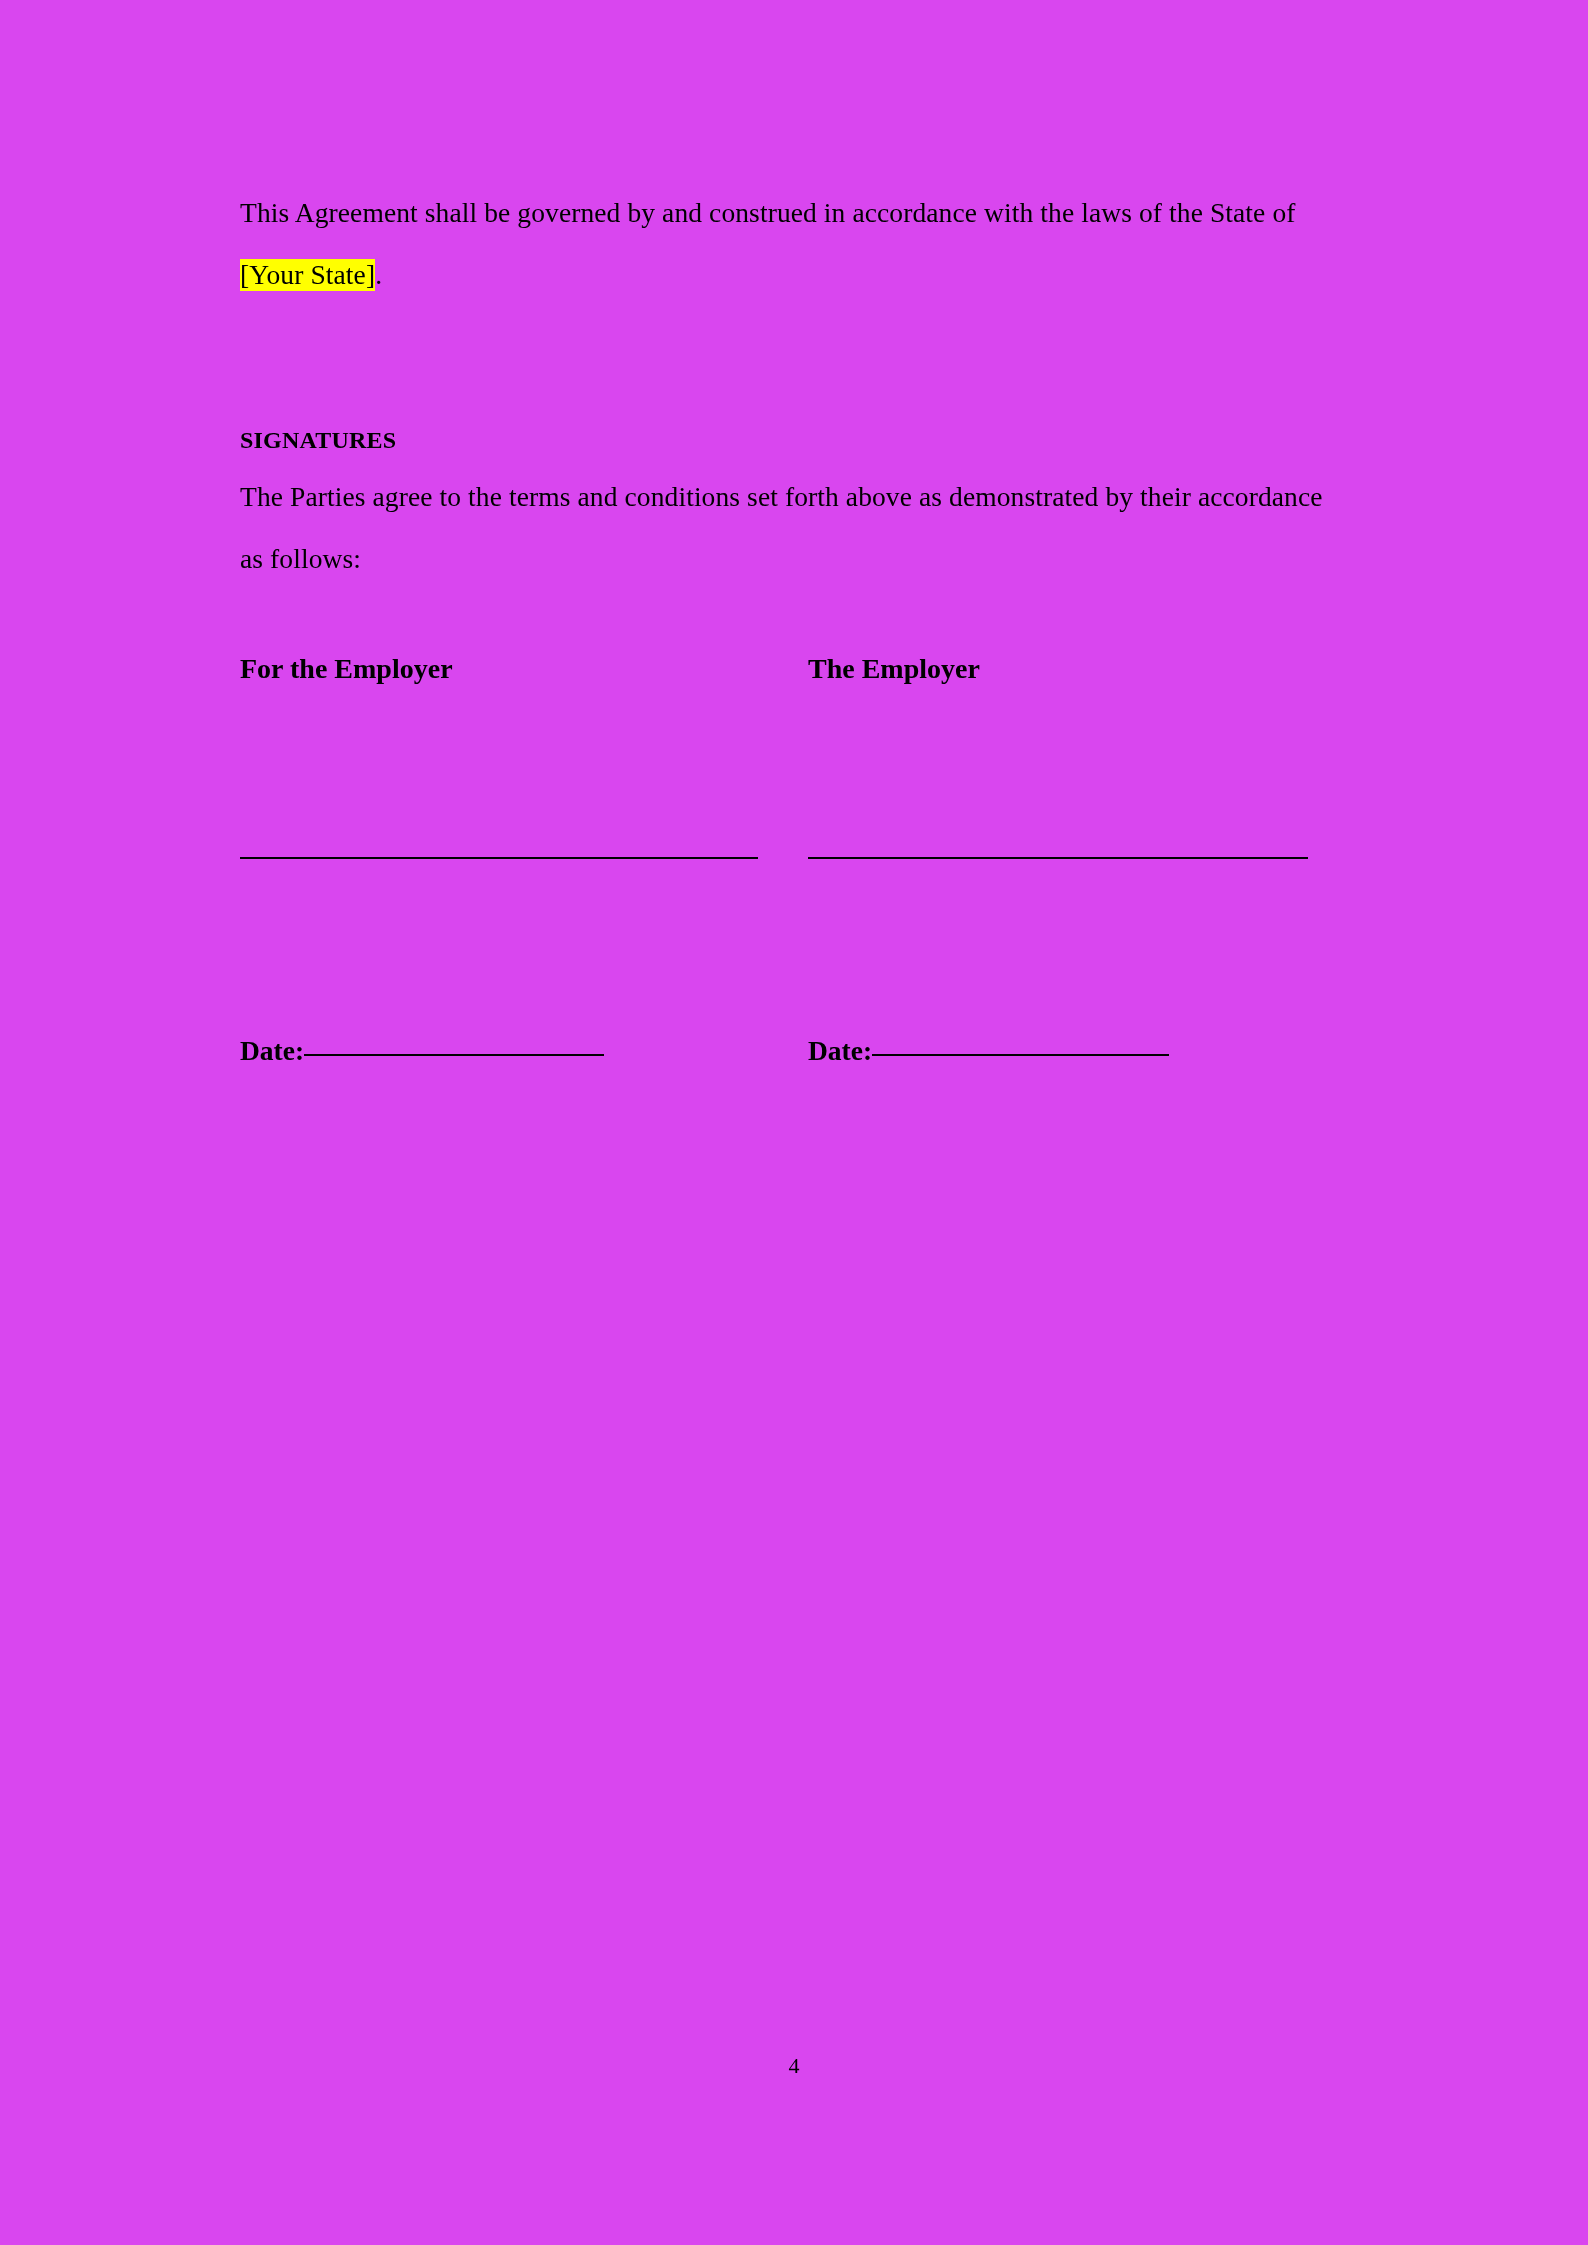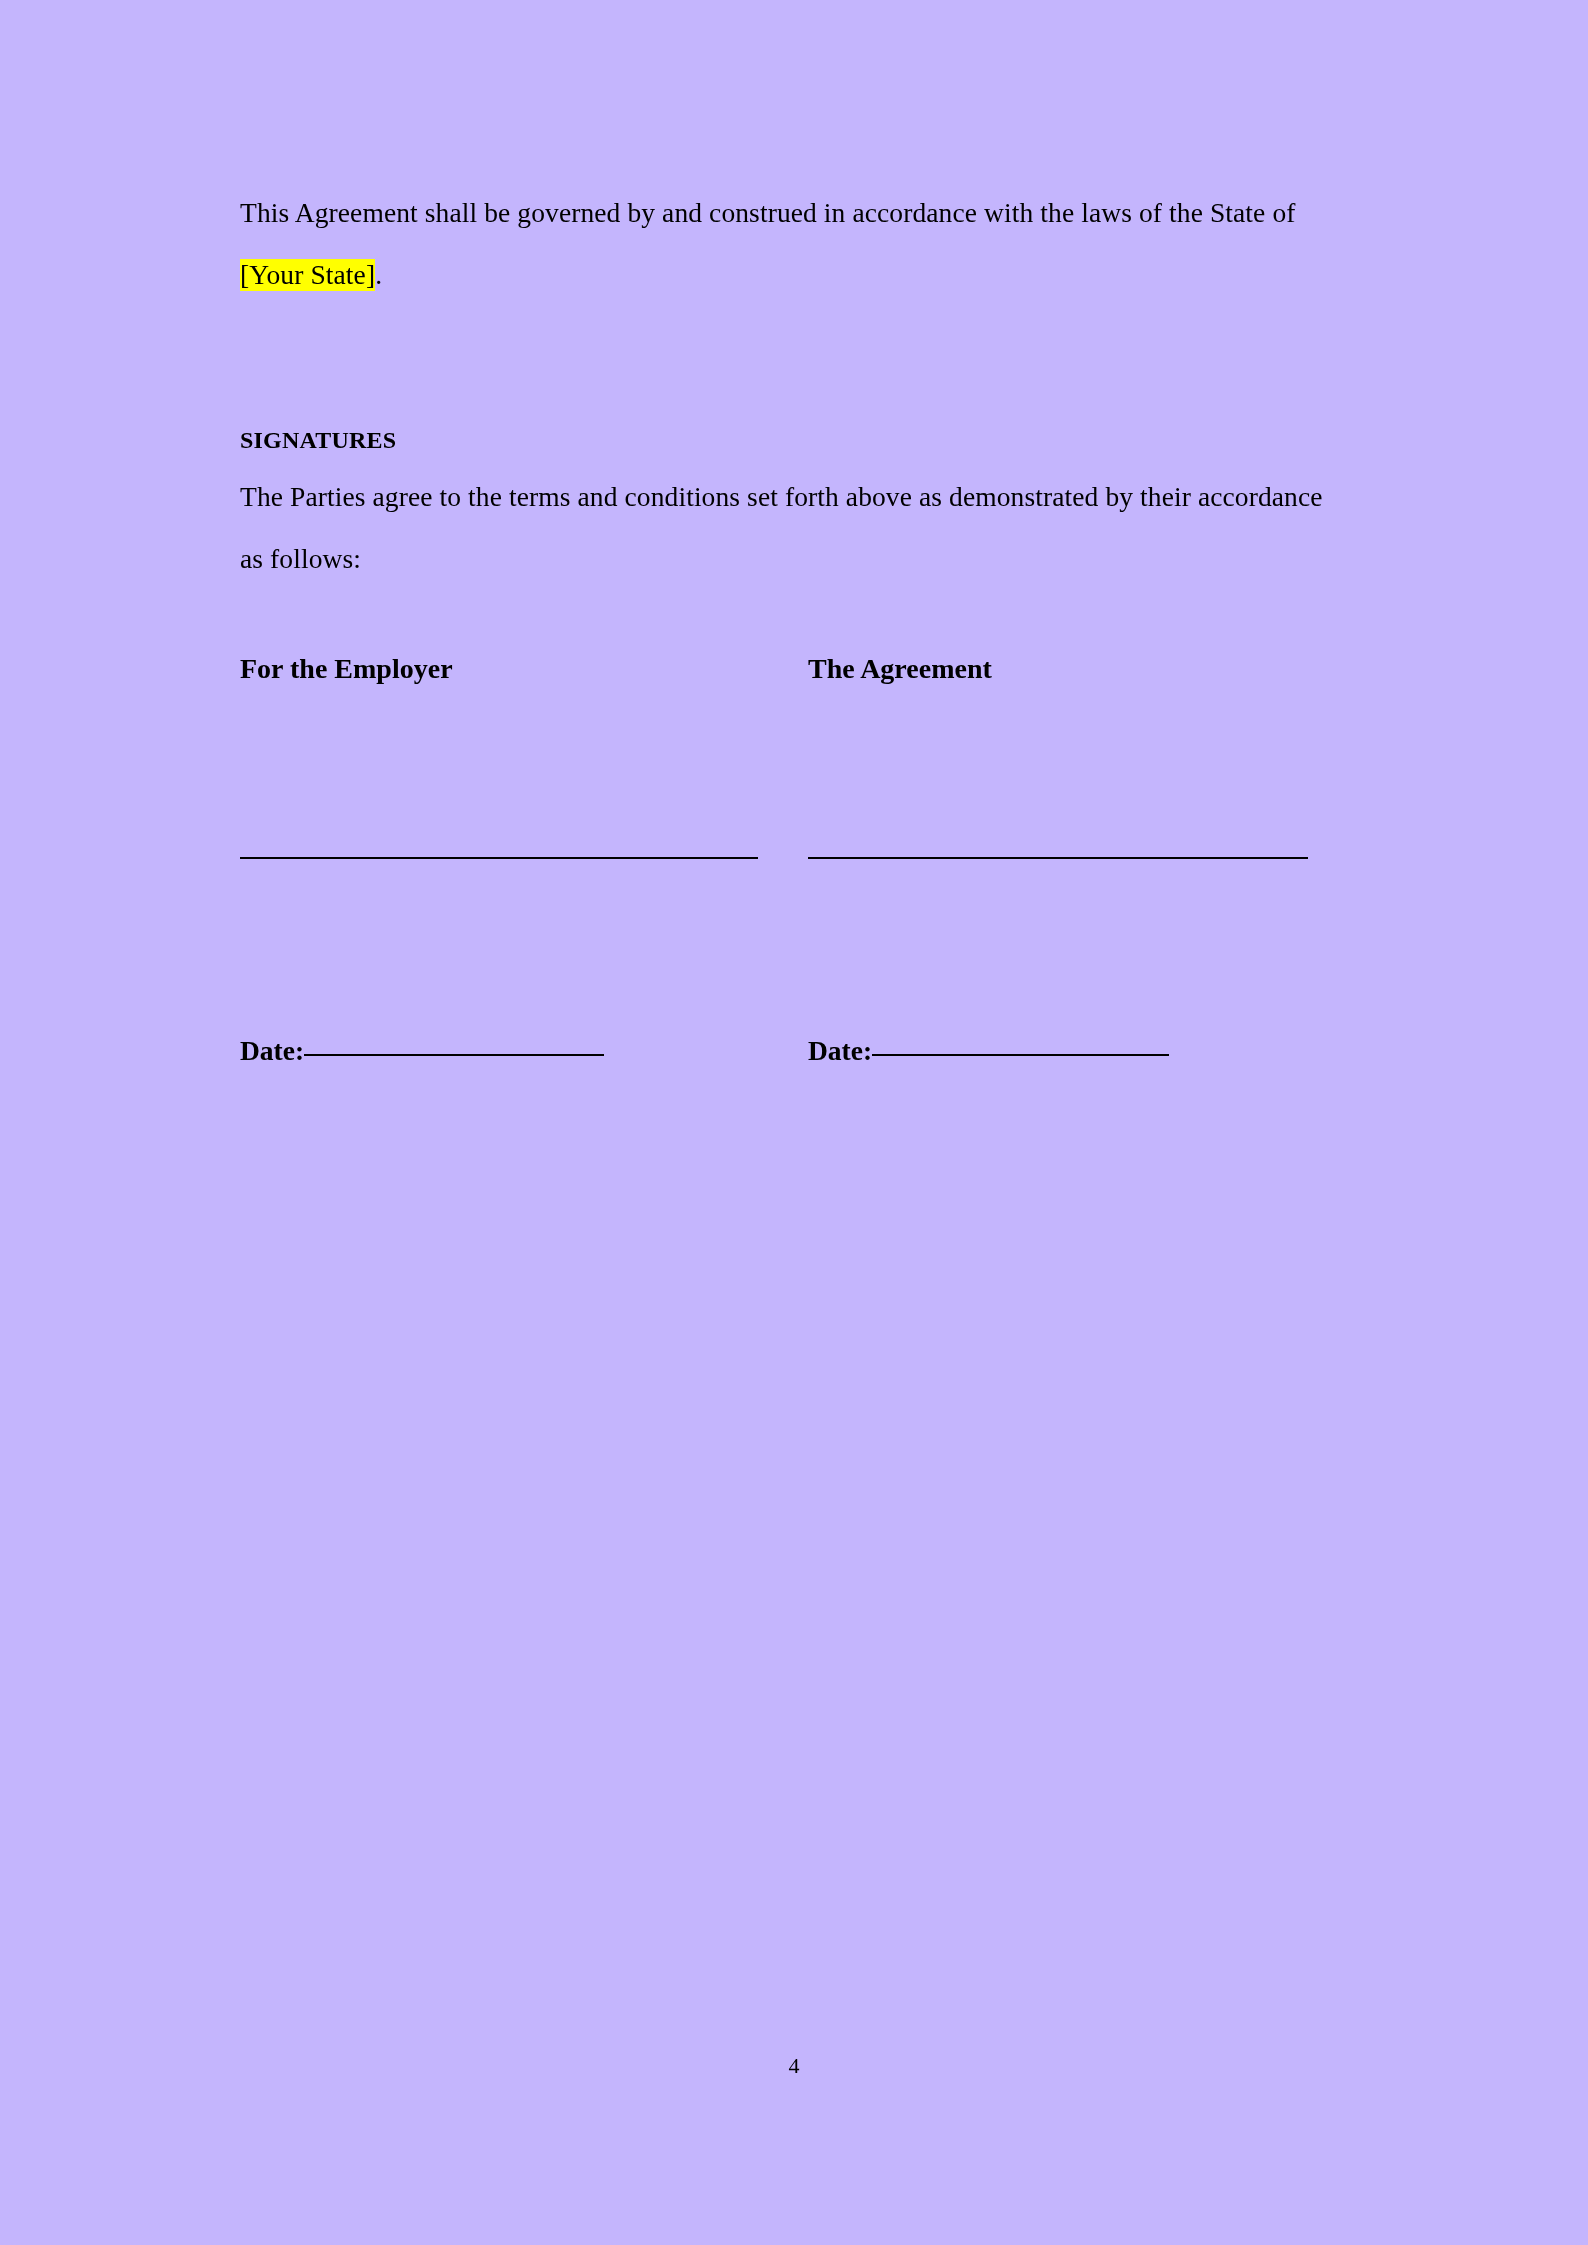--- a/index.html
+++ b/index.html
@@ -8,21 +8,21 @@
     background: #ffffff;
   }
   body {
     font-family: "Liberation Serif", "DejaVu Serif", serif;
     color: #000000;
   }
   .page {
     position: relative;
     width: 1588px;
     height: 2245px;
-    background: #c4b5fd;
+    background: #d946ef;
     overflow: hidden;
     box-sizing: border-box;
   }
   .content {
     position: absolute;
     left: 240px;
     top: 0;
     width: 1104px;
   }
 
@@ -157,21 +157,21 @@
       <div class="sig-col left">
         <p class="sig-title">For the Employer</p>
         <div class="sig-rule"></div>
         <div class="date-row">
           <span class="date-label">Date:</span>
           <span class="date-rule"></span>
         </div>
       </div>
 
       <div class="sig-col right">
-        <p class="sig-title">The Agreement</p>
+        <p class="sig-title">The Employer</p>
         <div class="sig-rule"></div>
         <div class="date-row">
           <span class="date-label">Date:</span>
           <span class="date-rule"></span>
         </div>
       </div>
 
     </div>
   </div>
 

